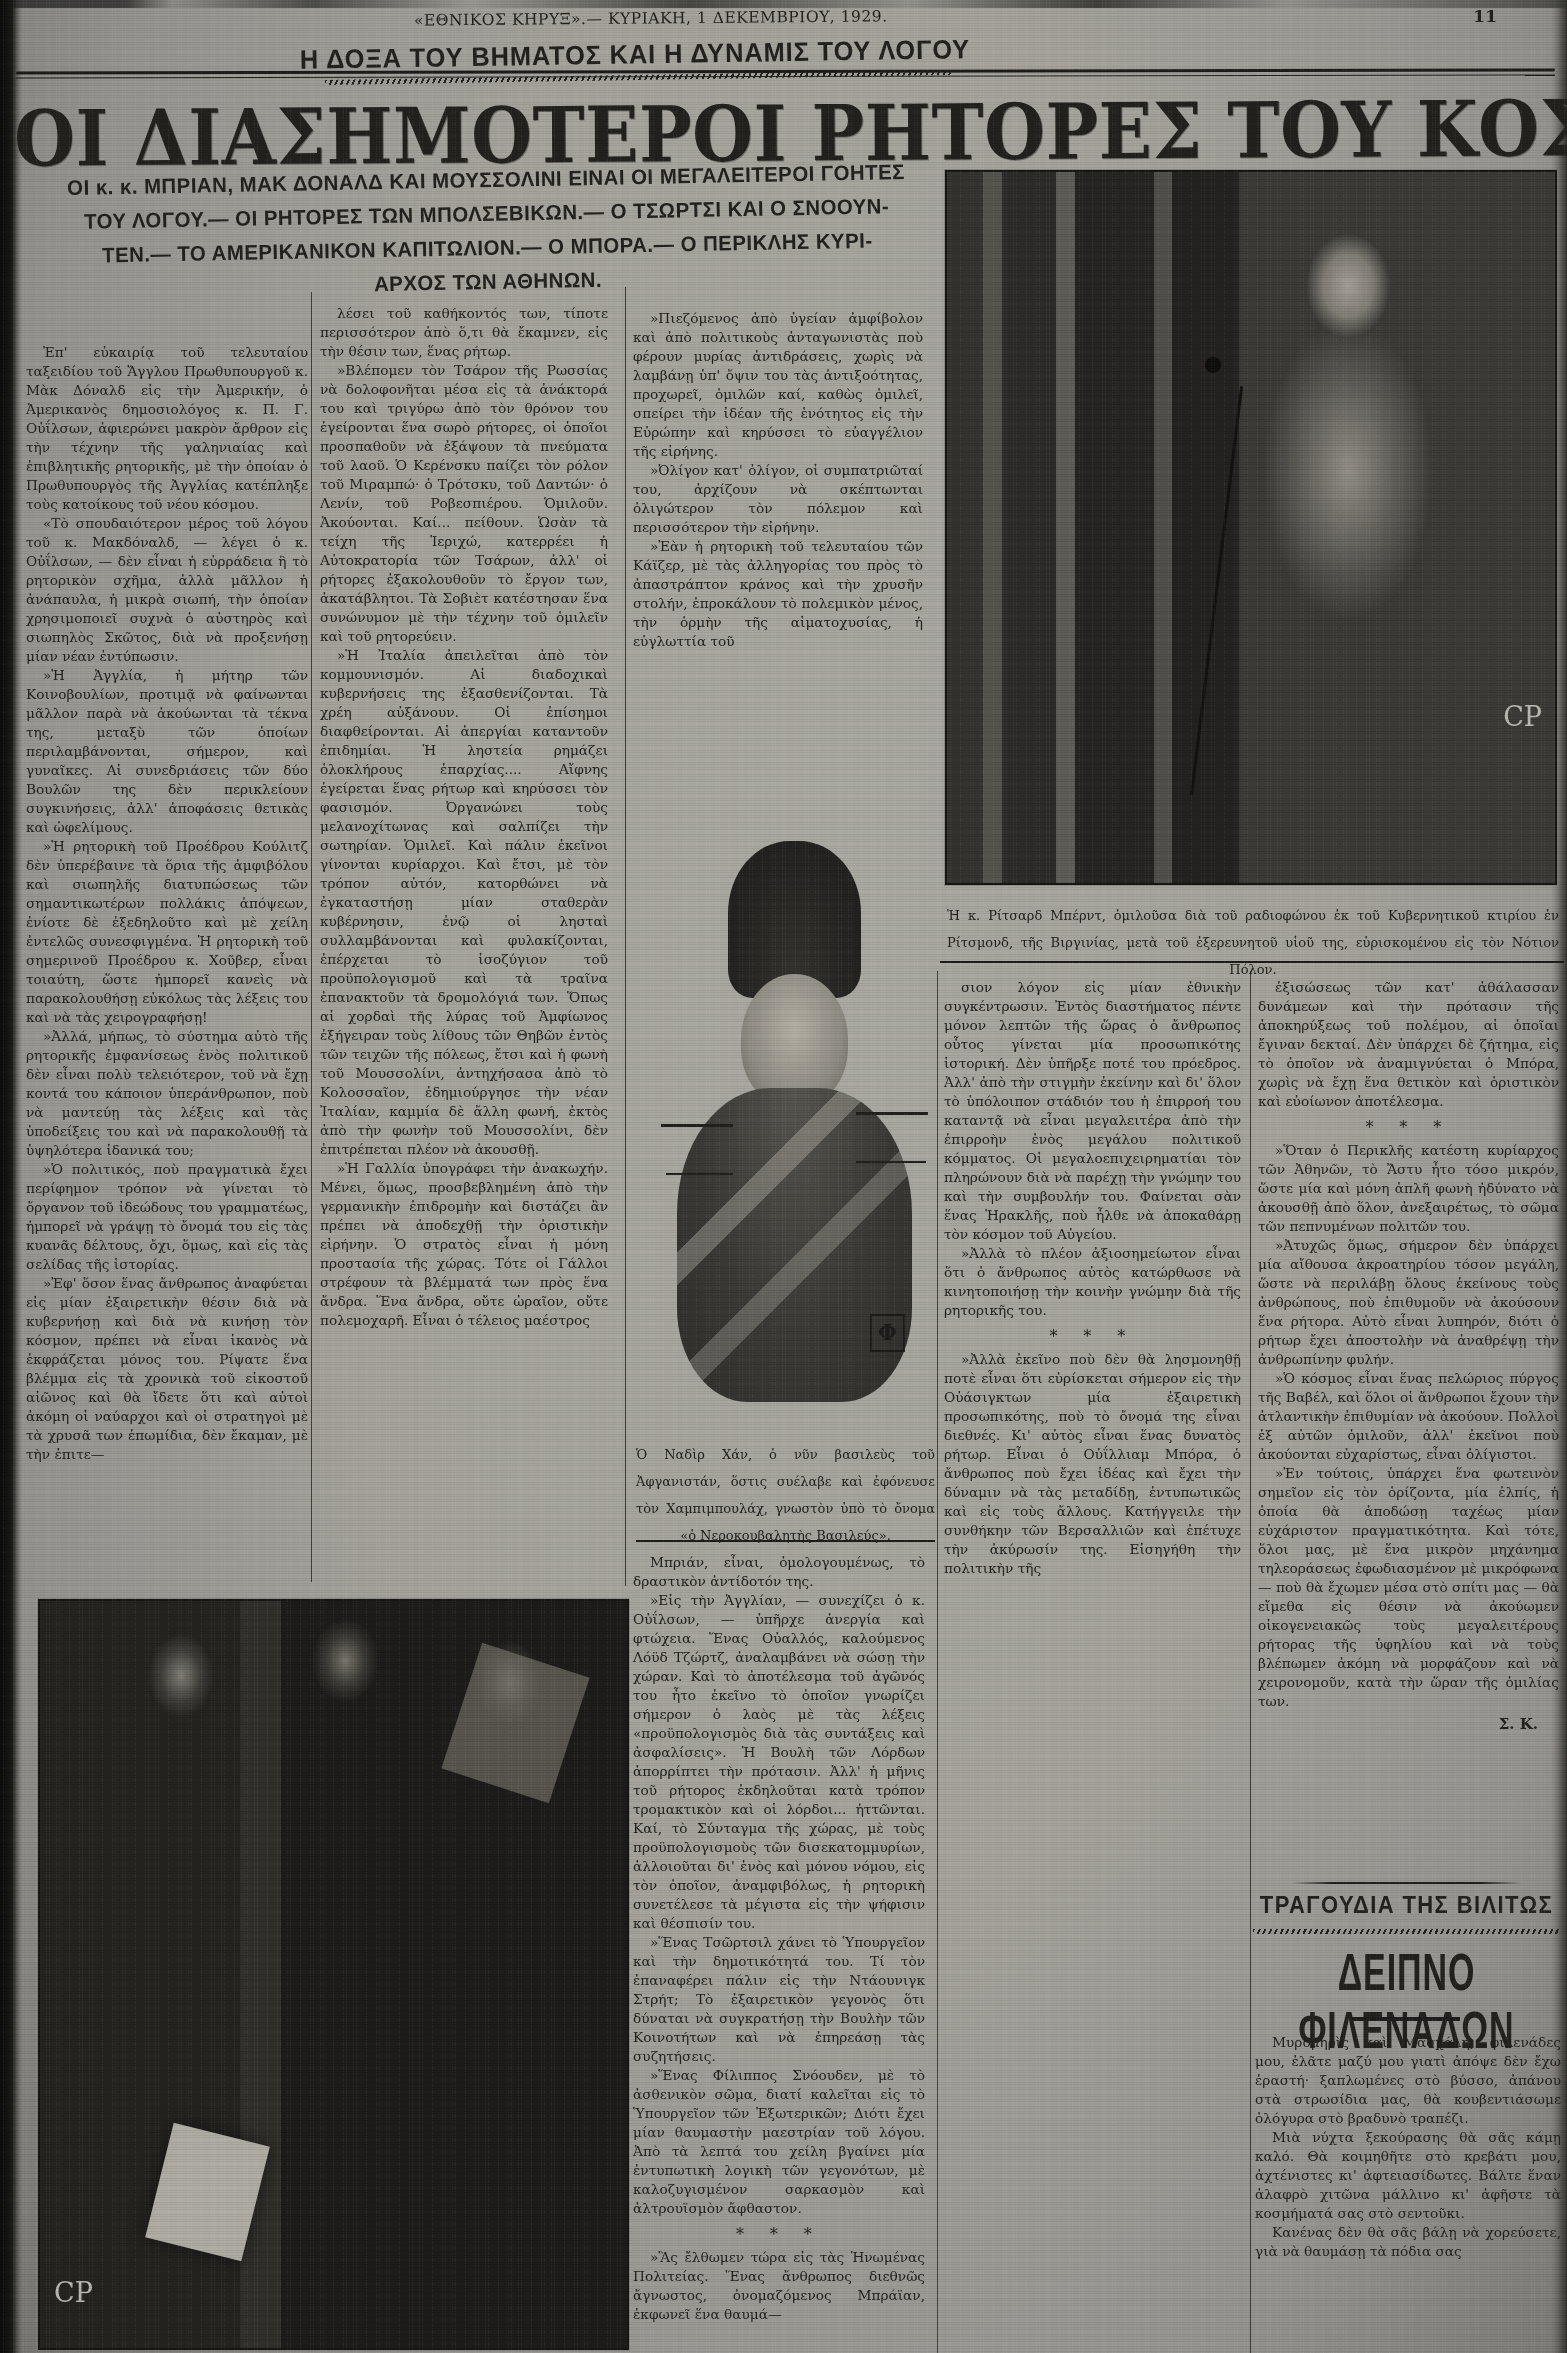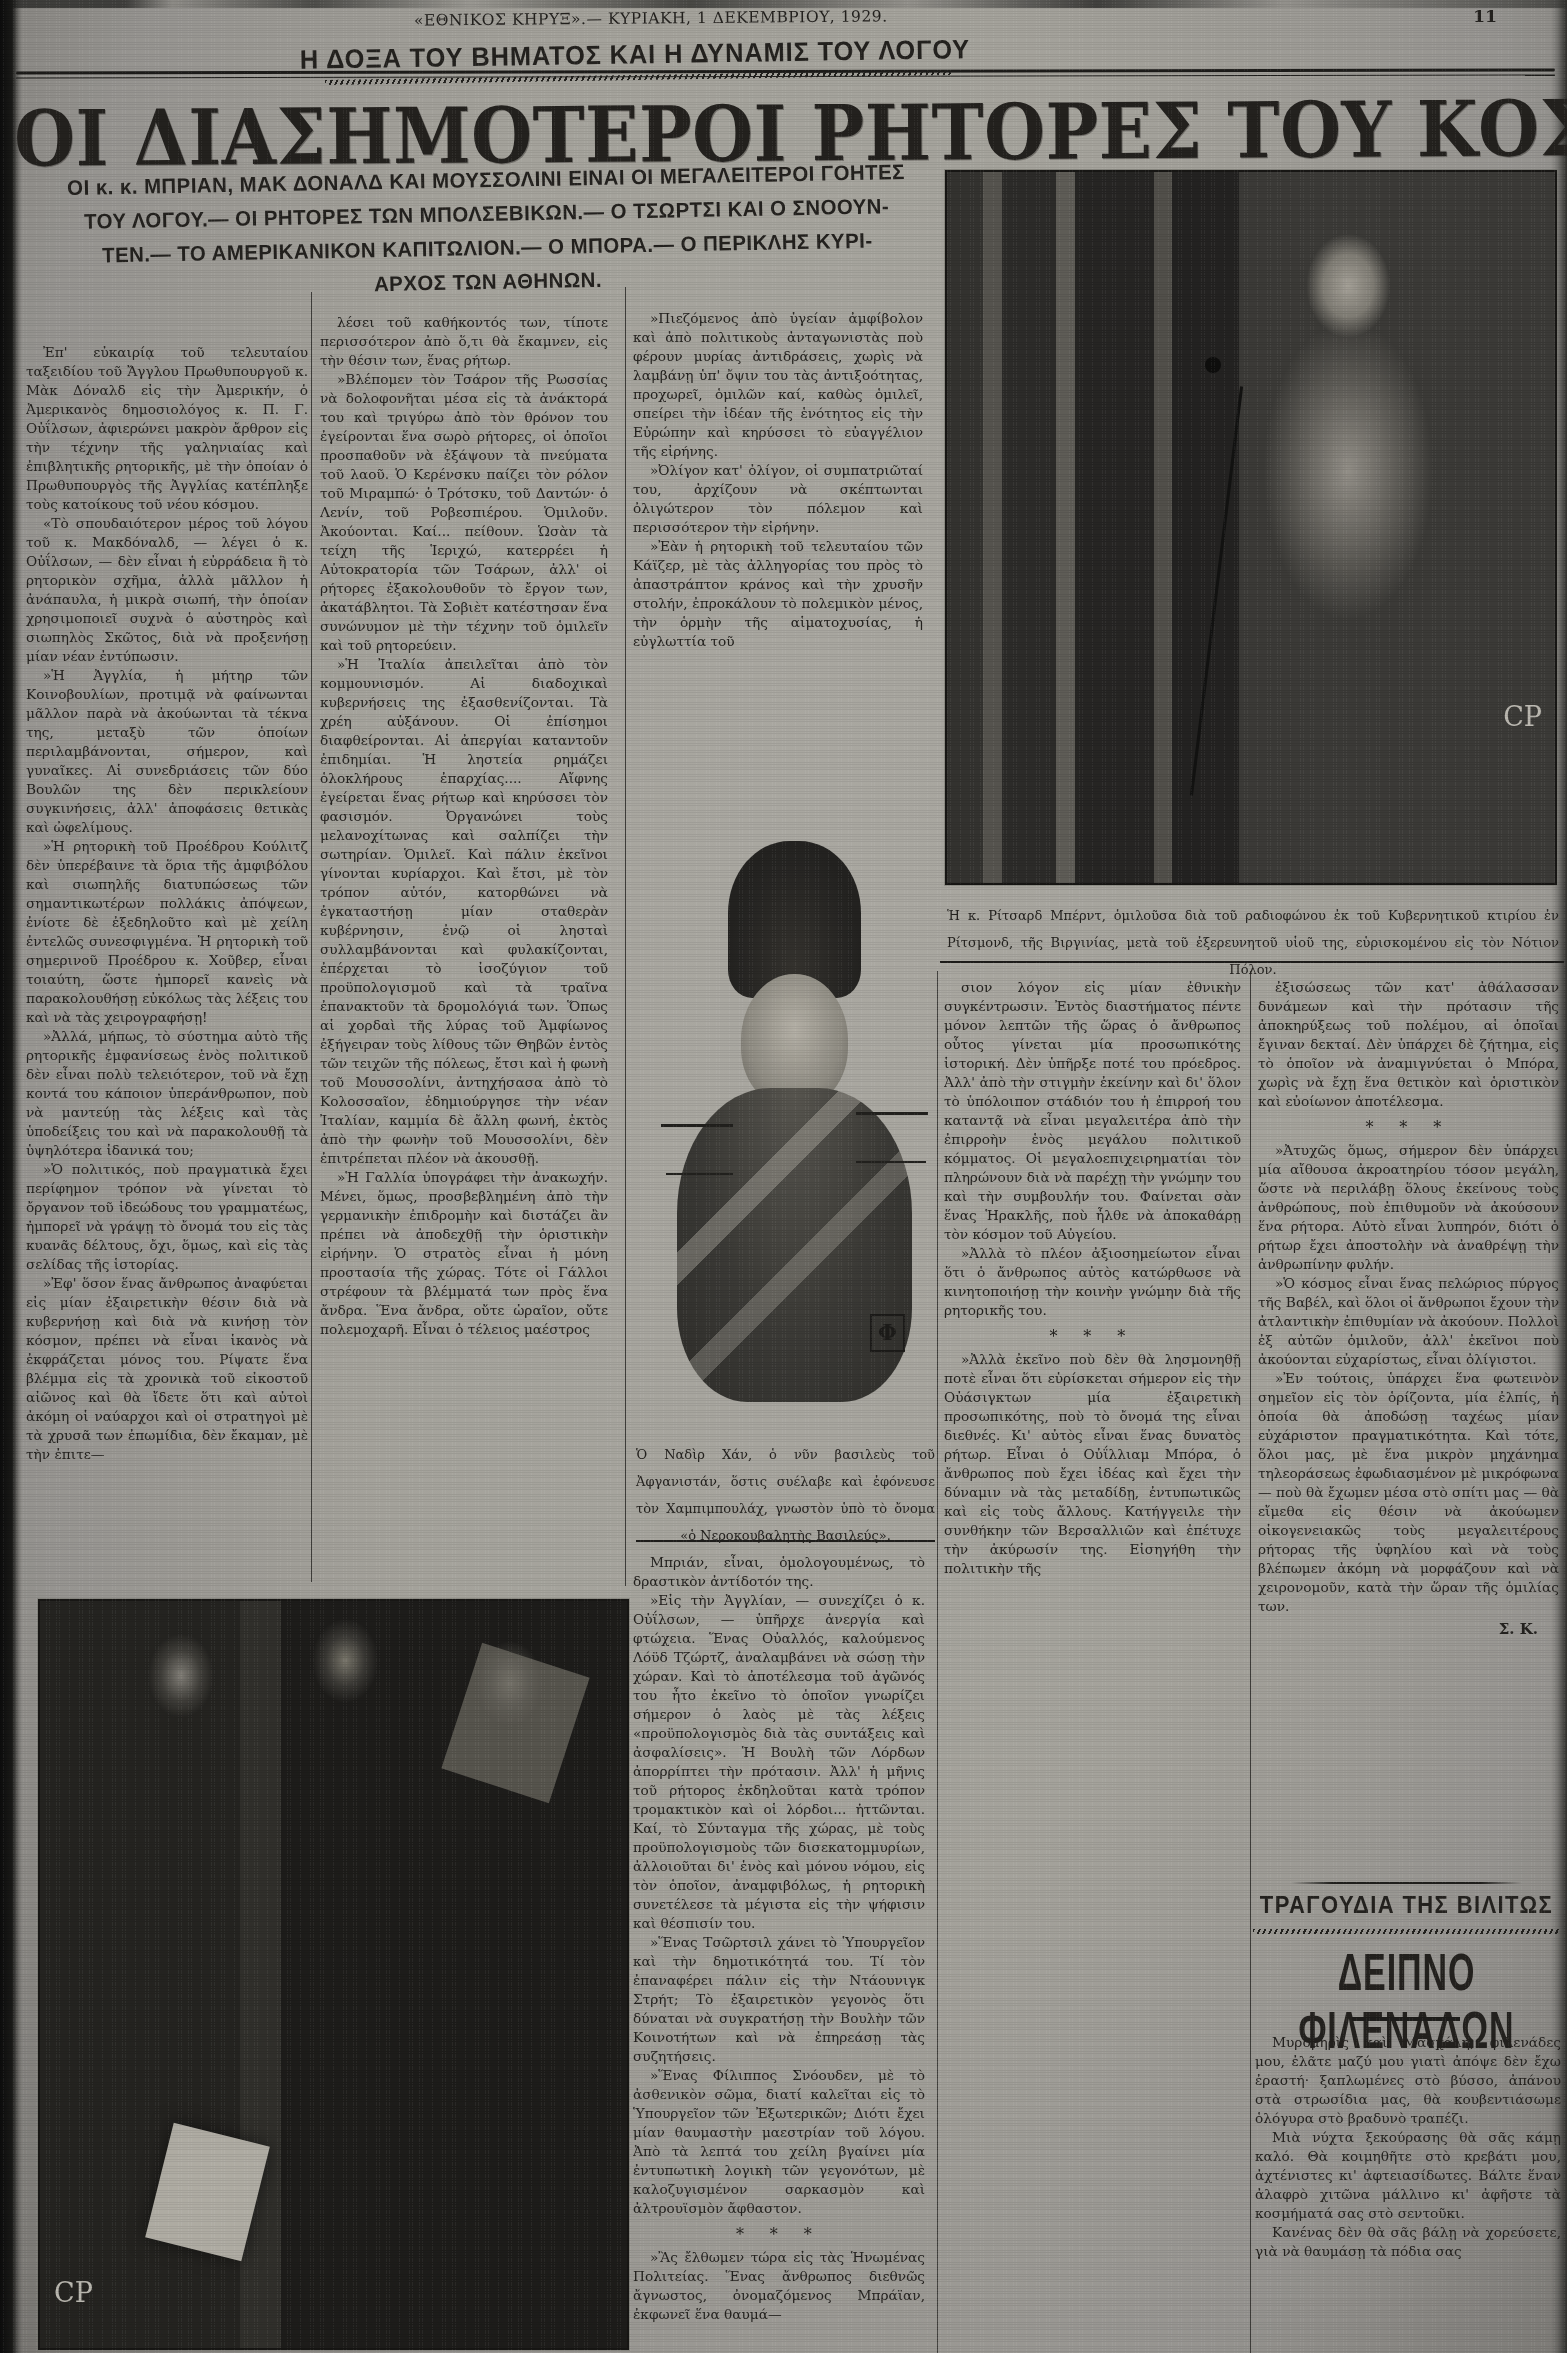--- a/index.html
+++ b/index.html
@@ -30,21 +30,21 @@
             white-space:nowrap;transform:scaleY(1.1) rotate(-.35deg);letter-spacing:0.5px;
             text-shadow:0.9px 0.9px 0 rgba(20,18,15,.35);}
   
   #subhead{left:28px;top:163px;width:918px;text-align:center;font-family:"Liberation Sans",sans-serif;
            font-weight:bold;font-size:21px;line-height:34px;transform:rotate(-1.1deg) scaleX(.97);letter-spacing:0.5px;}
   
   .col{font-size:13.7px;line-height:19px;overflow:hidden;}
   .para{margin:0;text-indent:17px;text-align:justify;}
   .stars{text-align:center;font-size:16px;letter-spacing:10.4px;margin:6.6px 0 4.7px 0;text-indent:0;}
   #col1{left:26px;top:298px;width:282px;height:1285px;margin-top:45px;}
-  #col2{left:320px;top:313px;width:288px;height:1276px;}
+  #col2{left:320px;top:304px;width:288px;height:1276px;}
   #col3-top{left:633px;top:309px;width:290px;height:518px;}
   #col3-bottom{left:633px;top:1553px;width:292px;height:803px;}
   #col4{left:944px;top:978px;width:297px;height:1516px;}
   #col5-top{left:1258px;top:978px;width:301px;height:897px;}
   #dinner-body{left:1255px;top:2033px;width:306px;height:464px;}
   .vrule{background:#3e3d3a;width:1.4px;}
   #vr-1{left:311px;top:292px;height:1290px;}
   #vr-2{left:625px;top:287px;height:1299px;}
   #vr-3{left:937px;top:971px;height:1527px;}
   #vr-4{left:1250px;top:971px;height:1527px;}
@@ -155,20 +155,21 @@
   <div class="abs col" id="col4">
       <p class="para">σιον λόγον εἰς μίαν ἐθνικὴν συγκέντρωσιν. Ἐντὸς διαστήματος πέντε μόνον λεπτῶν τῆς ὥρας ὁ ἄνθρωπος οὗτος γίνεται μία προσωπικότης ἱστορική. Δὲν ὑπῆρξε ποτέ του πρόεδρος. Ἀλλ' ἀπὸ τὴν στιγμὴν ἐκείνην καὶ δι' ὅλον τὸ ὑπόλοιπον στάδιόν του ἡ ἐπιρροή του καταντᾷ νὰ εἶναι μεγαλειτέρα ἀπὸ τὴν ἐπιρροὴν ἑνὸς μεγάλου πολιτικοῦ κόμματος. Οἱ μεγαλοεπιχειρηματίαι τὸν πληρώνουν διὰ νὰ παρέχῃ τὴν γνώμην του καὶ τὴν συμβουλήν του. Φαίνεται σὰν ἕνας Ἡρακλῆς, ποὺ ἦλθε νὰ ἀποκαθάρῃ τὸν κόσμον τοῦ Αὐγείου.</p>
       <p class="para">»Ἀλλὰ τὸ πλέον ἀξιοσημείωτον εἶναι ὅτι ὁ ἄνθρωπος αὐτὸς κατώρθωσε νὰ κινητοποιήσῃ τὴν κοινὴν γνώμην διὰ τῆς ρητορικῆς του.</p>
       <div class="stars">* * *</div>
       <p class="para">»Ἀλλὰ ἐκεῖνο ποὺ δὲν θὰ λησμονηθῇ ποτὲ εἶναι ὅτι εὑρίσκεται σήμερον εἰς τὴν Οὐάσιγκτων μία ἐξαιρετικὴ προσωπικότης, ποὺ τὸ ὄνομά της εἶναι διεθνές. Κι' αὐτὸς εἶναι ἕνας δυνατὸς ρήτωρ. Εἶναι ὁ Οὐΐλλιαμ Μπόρα, ὁ ἄνθρωπος ποὺ ἔχει ἰδέας καὶ ἔχει τὴν δύναμιν νὰ τὰς μεταδίδῃ, ἐντυπωτικῶς καὶ εἰς τοὺς ἄλλους. Κατήγγειλε τὴν συνθήκην τῶν Βερσαλλιῶν καὶ ἐπέτυχε τὴν ἀκύρωσίν της. Εἰσηγήθη τὴν πολιτικὴν τῆς</p>
     </div>
   <div class="abs col" id="col5-top">
     <div>
         <p class="para">ἐξισώσεως τῶν κατ' ἀθάλασσαν δυνάμεων καὶ τὴν πρότασιν τῆς ἀποκηρύξεως τοῦ πολέμου, αἱ ὁποῖαι ἔγιναν δεκταί. Δὲν ὑπάρχει δὲ ζήτημα, εἰς τὸ ὁποῖον νὰ ἀναμιγνύεται ὁ Μπόρα, χωρὶς νὰ ἔχῃ ἕνα θετικὸν καὶ ὁριστικὸν καὶ εὐοίωνον ἀποτέλεσμα.</p>
         <div class="stars">* * *</div>
+        <p class="para">»Ὅταν ὁ Περικλῆς κατέστη κυρίαρχος τῶν Ἀθηνῶν, τὸ Ἄστυ ἦτο τόσο μικρόν, ὥστε μία καὶ μόνη ἁπλῆ φωνὴ ἠδύνατο νὰ ἀκουσθῇ ἀπὸ ὅλον, ἀνεξαιρέτως, τὸ σῶμα τῶν πεπνυμένων πολιτῶν του.</p>
         <p class="para">»Ἀτυχῶς ὅμως, σήμερον δὲν ὑπάρχει μία αἴθουσα ἀκροατηρίου τόσον μεγάλη, ὥστε νὰ περιλάβῃ ὅλους ἐκείνους τοὺς ἀνθρώπους, ποὺ ἐπιθυμοῦν νὰ ἀκούσουν ἕνα ρήτορα. Αὐτὸ εἶναι λυπηρόν, διότι ὁ ρήτωρ ἔχει ἀποστολὴν νὰ ἀναθρέψῃ τὴν ἀνθρωπίνην φυλήν.</p>
         <p class="para">»Ὁ κόσμος εἶναι ἕνας πελώριος πύργος τῆς Βαβέλ, καὶ ὅλοι οἱ ἄνθρωποι ἔχουν τὴν ἀτλαντικὴν ἐπιθυμίαν νὰ ἀκούουν. Πολλοὶ ἐξ αὐτῶν ὁμιλοῦν, ἀλλ' ἐκεῖνοι ποὺ ἀκούονται εὐχαρίστως, εἶναι ὀλίγιστοι.</p>
         <p class="para">»Ἐν τούτοις, ὑπάρχει ἕνα φωτεινὸν σημεῖον εἰς τὸν ὁρίζοντα, μία ἐλπίς, ἡ ὁποία θὰ ἀποδώσῃ ταχέως μίαν εὐχάριστον πραγματικότητα. Καὶ τότε, ὅλοι μας, μὲ ἕνα μικρὸν μηχάνημα τηλεοράσεως ἐφωδιασμένον μὲ μικρόφωνα — ποὺ θὰ ἔχωμεν μέσα στὸ σπίτι μας — θὰ εἴμεθα εἰς θέσιν νὰ ἀκούωμεν οἰκογενειακῶς τοὺς μεγαλειτέρους ρήτορας τῆς ὑφηλίου καὶ νὰ τοὺς βλέπωμεν ἀκόμη νὰ μορφάζουν καὶ νὰ χειρονομοῦν, κατὰ τὴν ὥραν τῆς ὁμιλίας των.</p>
       </div>
     <div id="signature">Σ. Κ.</div>
   </div>
 
   <div class="abs photo" id="photo-byrd">
     <div class="mic"></div>
     <div class="mic-head"></div>

